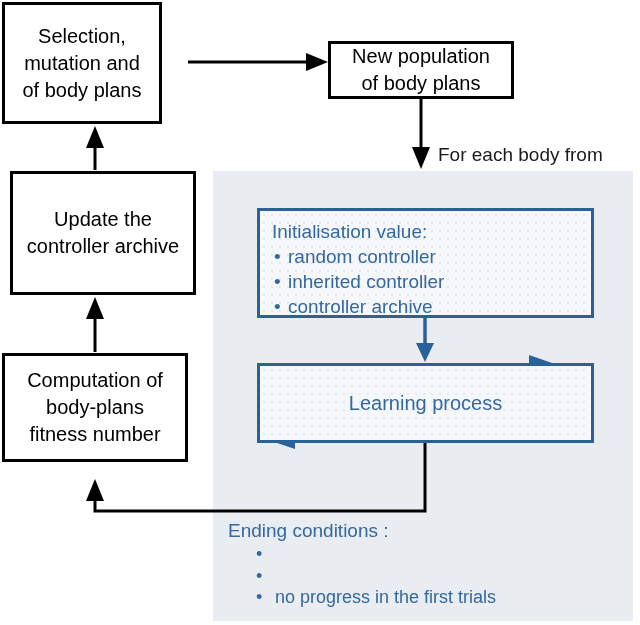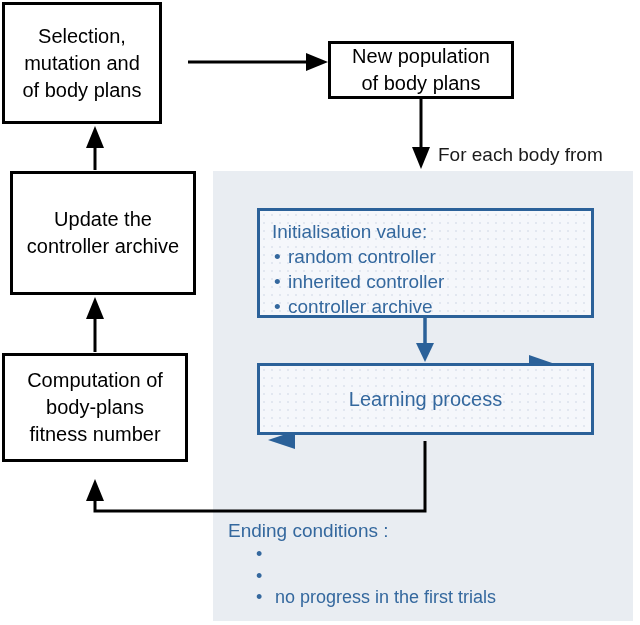--- a/index.html
+++ b/index.html
@@ -33,21 +33,21 @@
   .bluebox{
     position:absolute;box-sizing:border-box;
     border:3px solid var(--c-blue);
     background:var(--c-box_fill);
     background-image:radial-gradient(#e2e7f0 1px, transparent 1px);
     background-size:8px 8px;
     color:var(--c-blue_text);
   }
   .box-init{left:257px;top:208px;width:337px;height:110px;padding:8px 10px 6px 12px;
     font-size:19px;line-height:25px;}
-  .box-learning{left:257px;top:363px;width:337px;height:72px;
+  .box-learning{left:257px;top:363px;width:337px;height:80px;
     display:flex;justify-content:center;align-items:center;
     font-size:20px;}
   .bullet-row{display:flex;align-items:baseline;}
   .bullet-glyph{width:14px;flex:0 0 14px;text-align:left;padding-left:2px;}
   .bullet-text{flex:1;}
   .label-foreach{
     position:absolute;left:438px;top:144px;font-size:19px;color:#1a1a1a;
     white-space:nowrap;
   }
   .ending{

